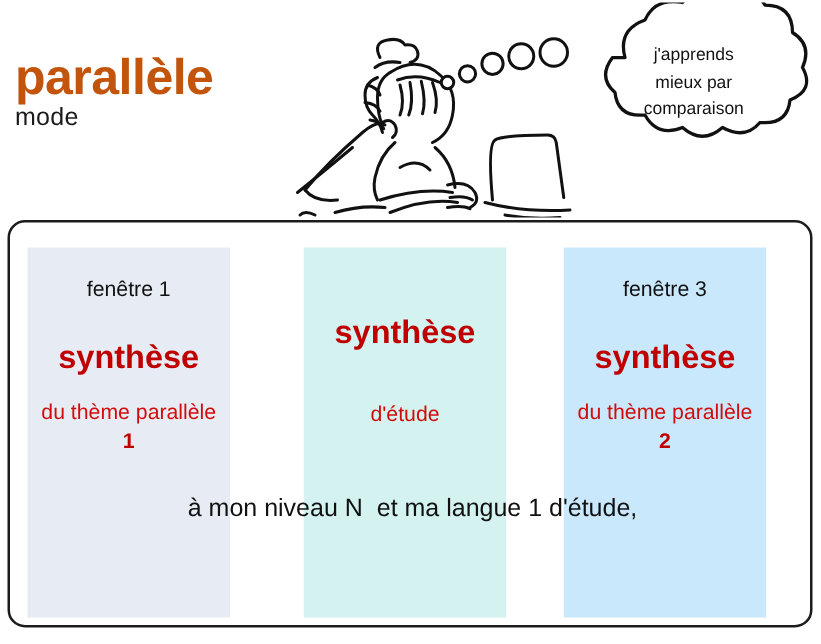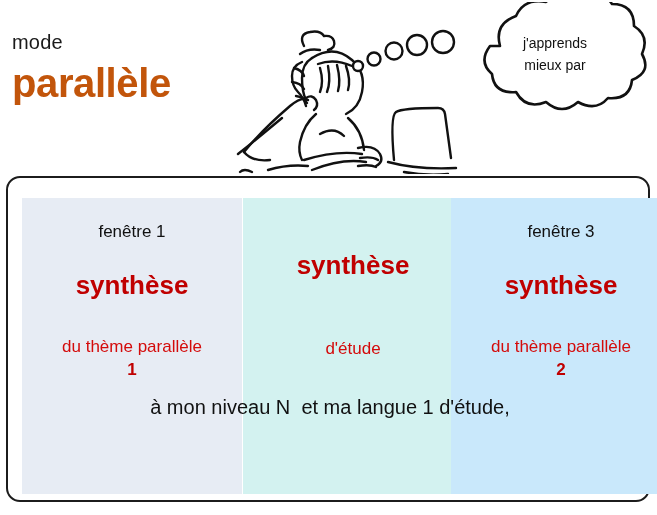--- a/index.html
+++ b/index.html
@@ -80,21 +80,21 @@
     background: #ffffff;
   }
   #columns {
     position: absolute;
     left: 14px; top: 20px;
     width: 616px; height: 296px;
   }
   .window-col {
     position: absolute;
     top: 0;
-    width: 220px;
+    width: 162px;
     height: 296px;
     box-sizing: border-box;
     padding-top: 24px;
     text-align: center;
   }
   #col-0 { left: 0px;   background: #e7ecf4; }
   #col-1 { left: 221px; background: #d3f2f0; }
   #col-2 { left: 429px; background: #c9e8fb; text-align: center; }
 
   .window-label {
@@ -105,21 +105,21 @@
   .synthese {
     font-size: 26px;
     font-weight: bold;
     color: #c00000;
     margin-top: 28px;
     line-height: 1.2;
   }
   .col-desc {
     font-size: 17px;
     color: #d40b0b;
-    margin-top: 34px;
+    margin-top: 17px;
     line-height: 1.35;
     padding: 0 4px;
   }
   .col-desc b { font-weight: bold; color: #c00000; }
 
   
   #footer-note {
     position: absolute;
     left: 14px; top: 210px;
     width: 616px;
@@ -130,22 +130,22 @@
     pointer-events: none;
   }
   .footer-line { display: block; white-space: pre; }
 </style>
 </head>
 <body>
 
 <div id="header-area">
 
   <div id="title-block">
+    <div id="parallele-label">parallèle</div>
     <div id="mode-label">mode</div>
-    <div id="parallele-label">parallèle</div>
   </div>
 
   <svg id="illustration" viewBox="0 0 250 172" xmlns="http://www.w3.org/2000/svg">
     <g fill="none" stroke="#111111" stroke-width="2.4" stroke-linecap="round" stroke-linejoin="round">
 
       <path d="M96 44 q-6 -12 6 -14 q10 -2 14 4 q8 -1 10 5 q2 7 -6 9"></path>
       <path d="M92 52 q8 -6 20 -4"></path>
 
       <path d="M104 56 q22 -14 40 2 q14 12 10 32 q-3 16 -16 22"></path>
 
@@ -211,20 +211,21 @@
              q-12 14 -30 4
              q-16 14 -32 0
              q-20 8 -30 -10
              q-22 2 -24 -18
              q-14 -12 -2 -28 Z" fill="#ffffff" stroke="#111111" stroke-width="2.6" stroke-linejoin="round"></path>
   </svg>
 
   <div id="bubble-text">
     <span class="bubble-line">j'apprends</span>
     <span class="bubble-line">mieux par</span>
+    <span class="bubble-line">comparaison</span>
   </div>
 </div>
 
 <div id="panel">
 
   <div id="columns">
 
     <div class="window-col" id="col-0">
       <div class="window-label">fenêtre 1</div>
       <div class="synthese">synthèse</div>

